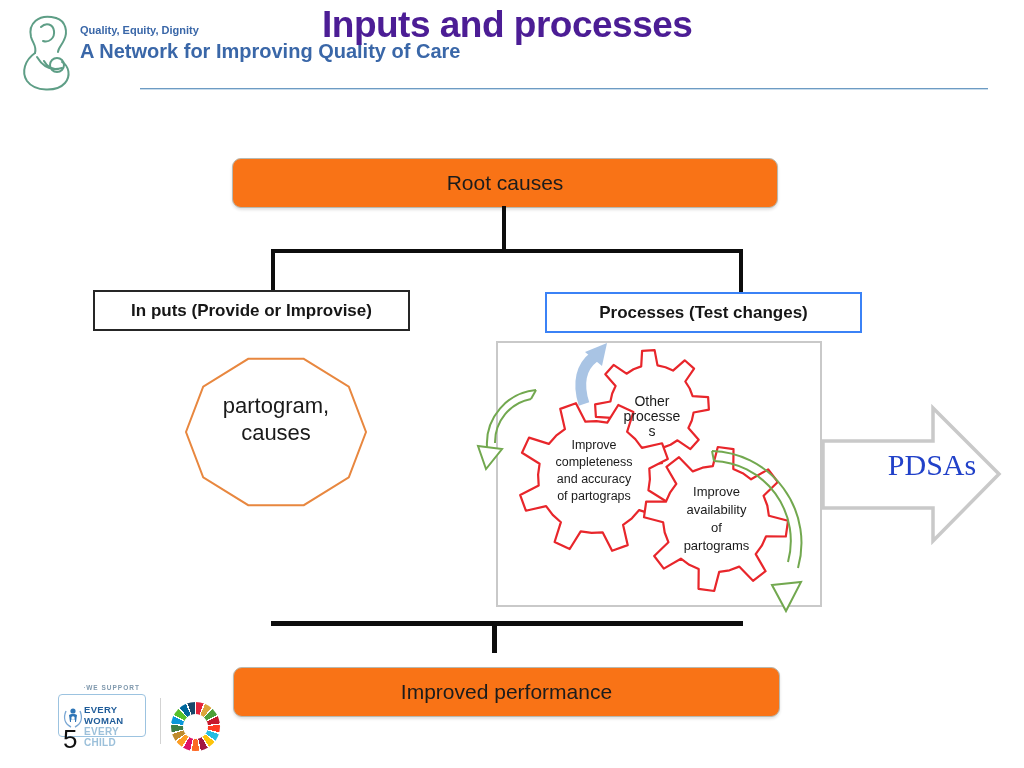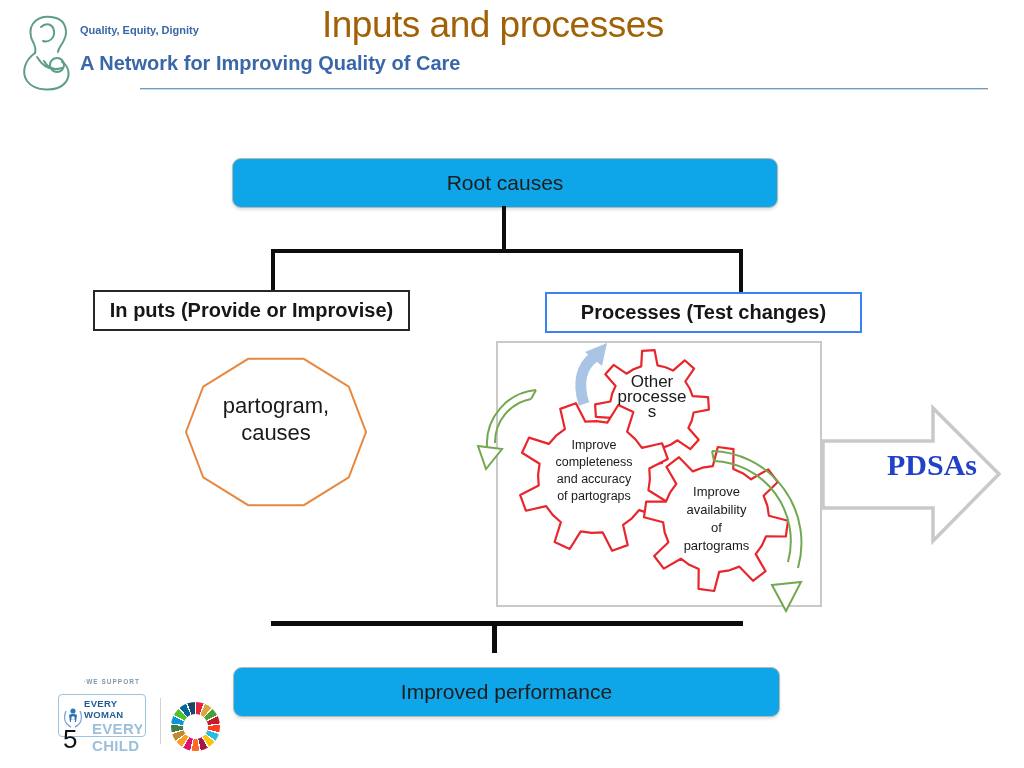--- a/index.html
+++ b/index.html
@@ -3,67 +3,67 @@
 <meta charset="utf-8">
 <style>
   * { margin:0; padding:0; box-sizing:border-box; }
   html,body { width:1024px; height:768px; background:#fff; overflow:hidden;
               font-family:"Liberation Sans","DejaVu Sans",sans-serif; }
   .slide { position:relative; width:1024px; height:768px; background:#fff; }
 
   
   .logo-icon { position:absolute; left:16px; top:12px; }
   .logo-text { position:absolute; left:80px; top:24px; color:#3a67a8; }
-  .logo-tagline { font-size:11px; font-weight:700; margin-bottom:18px; }
+  .logo-tagline { font-size:11px; font-weight:700; margin-bottom:6px; }
   .logo-line { font-size:20px; font-weight:700; line-height:18px; }
-  .page-title { position:absolute; left:322px; top:4px; font-size:37px; font-weight:400;
-                color:#a16207; letter-spacing:-0.5px; }
+  .page-title { position:absolute; left:322px; top:4px; font-size:37px; font-weight:700;
+                color:#4c1d95; letter-spacing:-0.5px; }
   .header-rule { position:absolute; left:140px; top:88px; width:848px; height:2px;
                  background:#6d9bc3; border-bottom:1px solid #c8dcec; }
 
   
-  .gray-box { position:absolute; background:#0ea5e9; border:1px solid #b7b9b1;
+  .gray-box { position:absolute; background:#f97316; border:1px solid #b7b9b1;
               border-radius:9px; display:flex; align-items:center; justify-content:center;
               font-size:21px; color:#1c1c1c; box-shadow:0 2px 3px rgba(0,0,0,0.12); }
   #root-box { left:232px; top:158px; width:546px; height:50px; }
   #improved-box { left:233px; top:667px; width:547px; height:50px; }
 
   .conn { position:absolute; background:#0d0d0d; }
 
   .label-box { position:absolute; background:#fff; display:flex; align-items:center;
-               justify-content:center; font-size:20px; font-weight:700; color:#161616; }
+               justify-content:center; font-size:17px; font-weight:700; color:#161616; }
   #inputs-box { left:93px; top:290px; width:317px; height:41px; border:2px solid #262626; }
   #processes-box { left:545px; top:292px; width:317px; height:41px; border:2px solid #3b82f6; }
 
   #gear-panel { position:absolute; left:496px; top:341px; width:326px; height:266px;
                 background:#fff; border:2px solid #c9c9c9; }
 
   svg.overlay { position:absolute; left:0; top:0; pointer-events:none; }
 
   .deca-text { position:absolute; left:196px; top:392px; width:160px; text-align:center;
                font-size:22px; line-height:27px; color:#1a1a1a; }
   .gear-label { position:absolute; text-align:center; color:#1a1a1a; }
-  #gear-label-top { left:612px; top:374px; width:80px; font-size:17px; line-height:15px; }
+  #gear-label-top { left:612px; top:394px; width:80px; font-size:14px; line-height:15px; }
   #gear-label-left { left:543px; top:437px; width:102px; font-size:12.5px; line-height:17px; }
   #gear-label-right { left:666px; top:483px; width:101px; font-size:13px; line-height:18px; }
 
   .pdsa-text { position:absolute; left:872px; top:448px; width:120px; text-align:center;
                font-family:"Liberation Serif","DejaVu Serif",serif;
-               font-size:30px; color:#2141c9;font-weight:bold; }
+               font-size:30px; color:#2141c9; }
 
   
   .ewec-box { position:absolute; left:58px; top:694px; width:88px; height:43px;
               border:1px solid #9cc3e0; border-radius:4px; background:#fff;
               display:flex; align-items:center; padding:2px 3px; }
   .ewec-text { flex:1; overflow:hidden; }
   .we-support { display:flex; align-items:center; gap:2px; color:#7f98ad;
                 font-size:6.5px; letter-spacing:1px; font-weight:700; white-space:nowrap; }
   .we-support::before,.we-support::after { content:""; flex:1; height:1px; background:#9fb4c6; }
   .every-woman { font-size:9.5px; font-weight:700; color:#1f5c99; letter-spacing:0.3px; margin-top:13px; }
-  .every-child { font-size:15px; font-weight:700; color:#9cc0da; letter-spacing:0.3px;margin-left:8px; }
+  .every-child { font-size:10px; font-weight:700; color:#9cc0da; letter-spacing:0.3px; }
   .footer-divider { position:absolute; left:160px; top:698px; width:1px; height:46px; background:#d3d3d3; }
   .sdg-wheel { position:absolute; left:171px; top:702px; width:49px; height:49px; border-radius:50%; }
   .sdg-wheel .hole { position:absolute; left:12px; top:12px; width:25px; height:25px;
                      border-radius:50%; background:#fff; }
   .page-number { position:absolute; left:63px; top:724px; font-size:26px; color:#111; }
 </style>
 </head>
 <body>
 
 <div class="slide">

